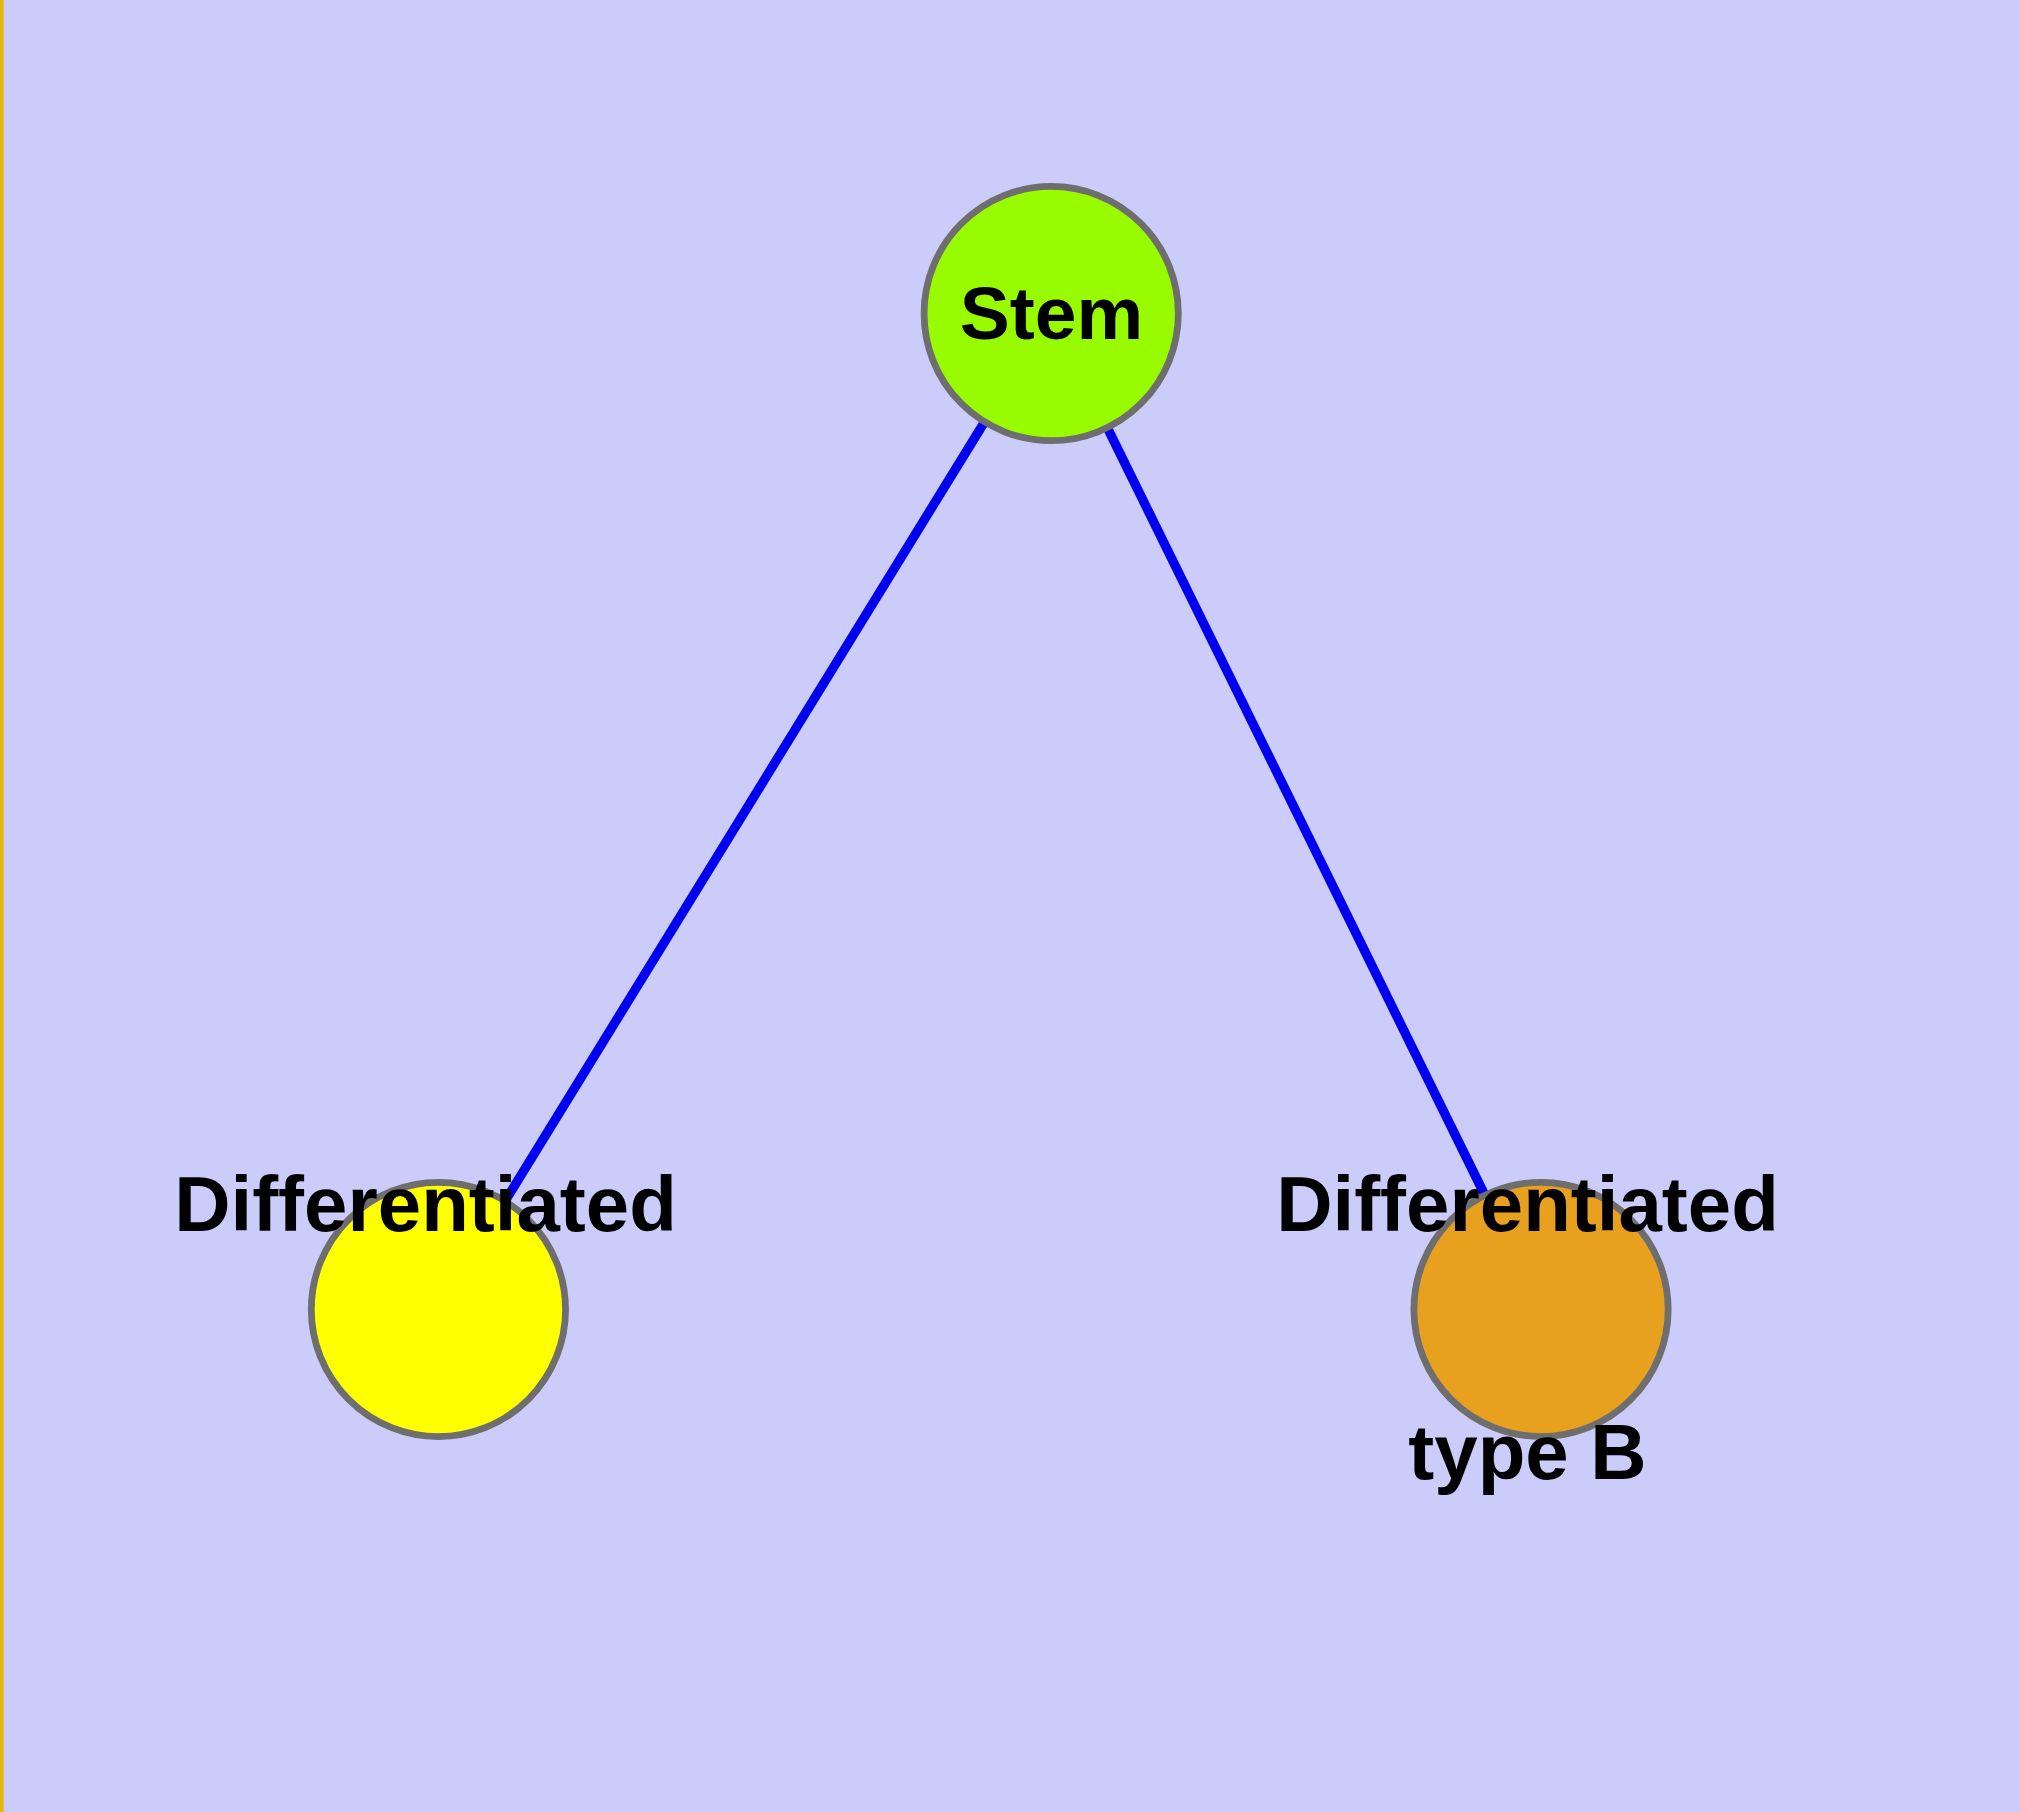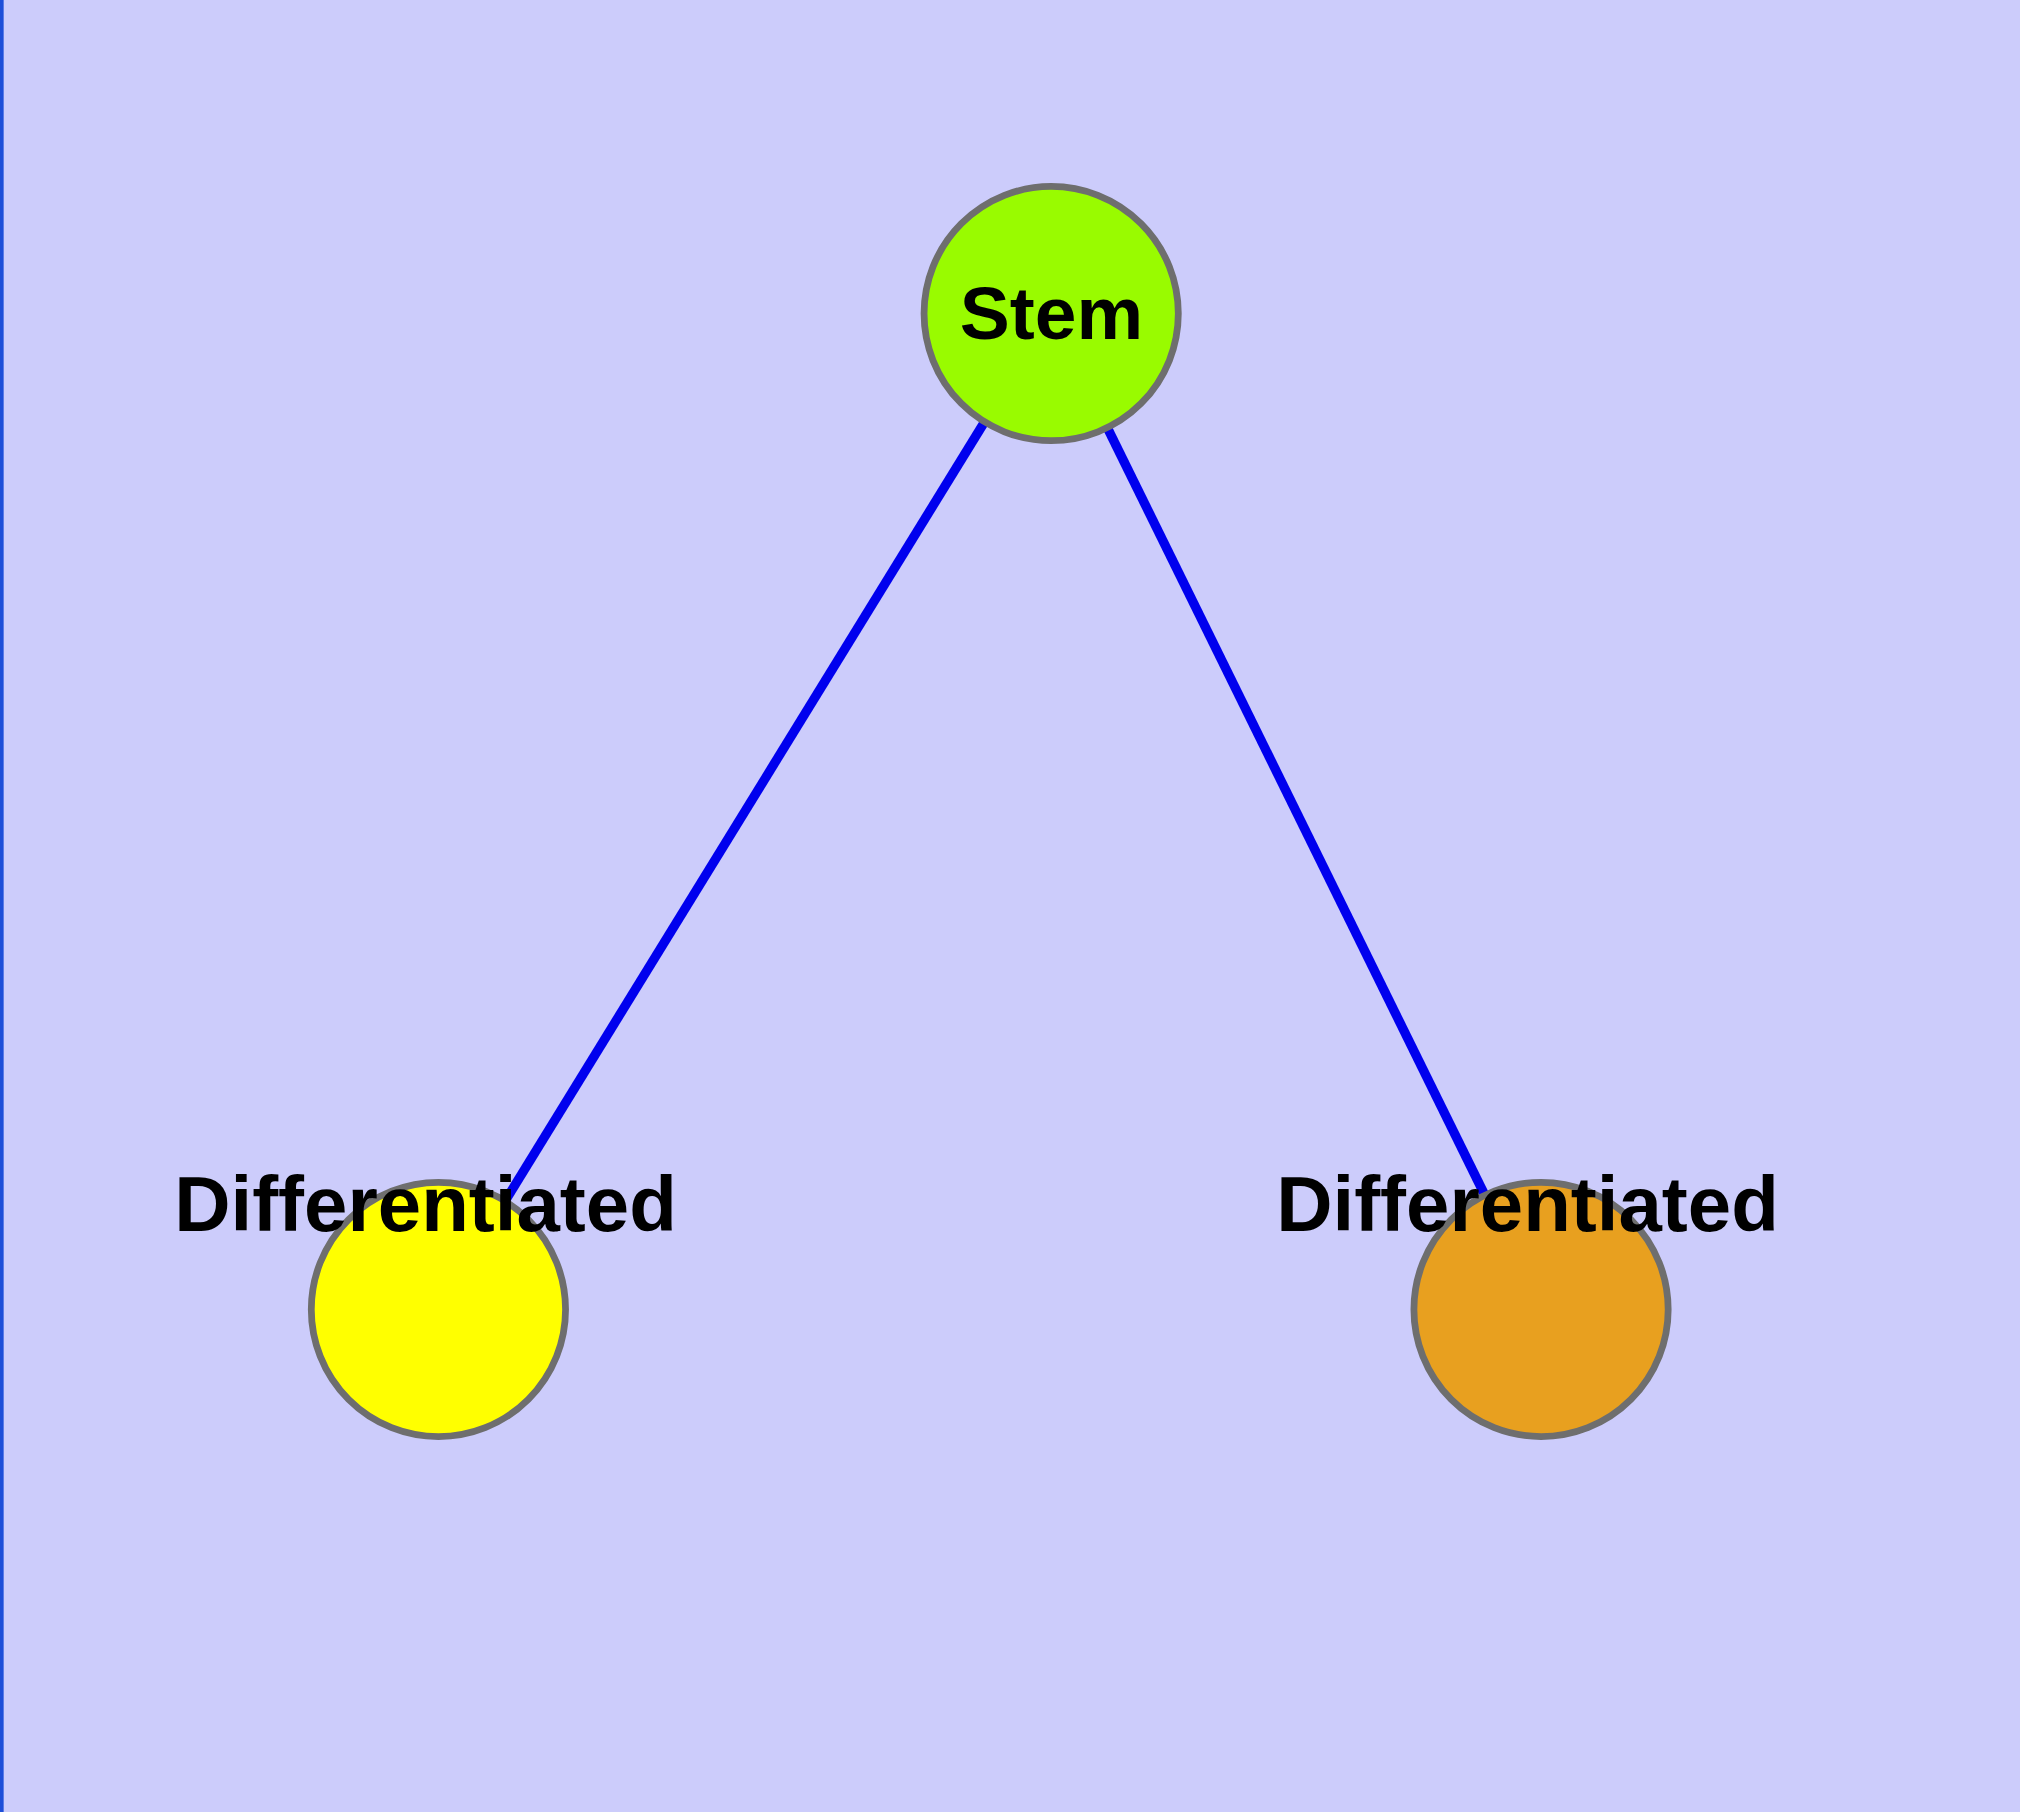--- a/index.html
+++ b/index.html
@@ -53,21 +53,21 @@
   #label-typeb {
     font-size: 78px;
     left: 1265px;
     top: 1239px;
     width: 525px;
   }
 </style>
 </head>
 <body style="width: 2021px; height: 1812px; background: rgb(255, 255, 255);">
 
-<div id="diagram-root" style="width: 2021px; height: 1812px; background: #1d4ed8;">
+<div id="diagram-root" style="width: 2021px; height: 1812px; background: #eab308;">
 
   <svg id="graph-canvas" viewBox="0 0 2384 2138" xmlns="http://www.w3.org/2000/svg" width="2021" height="1812">
 
     <rect id="bg-rect" x="4" y="0" width="2380" height="2138" fill="#ccccfb"></rect>
 
     <g id="edges-group">
       <line id="edge-stem-diff_a" x1="1163.4876804035962" y1="494.34574761517894" x2="593.5123195964037" y2="1420.6542523848211" stroke="#0000ee" stroke-width="11" stroke-linecap="butt"></line>
       <line id="edge-stem-diff_b" x1="1304.4444439117535" y1="501.0073037998449" x2="1753.5555560882465" y2="1413.992696200155" stroke="#0000ee" stroke-width="11" stroke-linecap="butt"></line>
     </g>
 
@@ -79,16 +79,17 @@
   </svg>
 
   <div class="node-label" id="label-stem" style="font-size: 75px; color: rgb(0, 0, 0); left: 797px; top: 274px;">Stem</div>
 
   <div class="node-label" id="label-typea" style="font-size: 78px; color: rgb(0, 0, 0); left: 163px; top: 998px;">
     <div>Differentiated</div>
   </div>
 
   <div class="node-label" id="label-typeb" style="font-size: 78px; color: rgb(0, 0, 0); left: 1265px; top: 998px;">
     <div>Differentiated</div>
+    <div>type B</div>
   </div>
 
 </div>
 
 
 </body></html>

